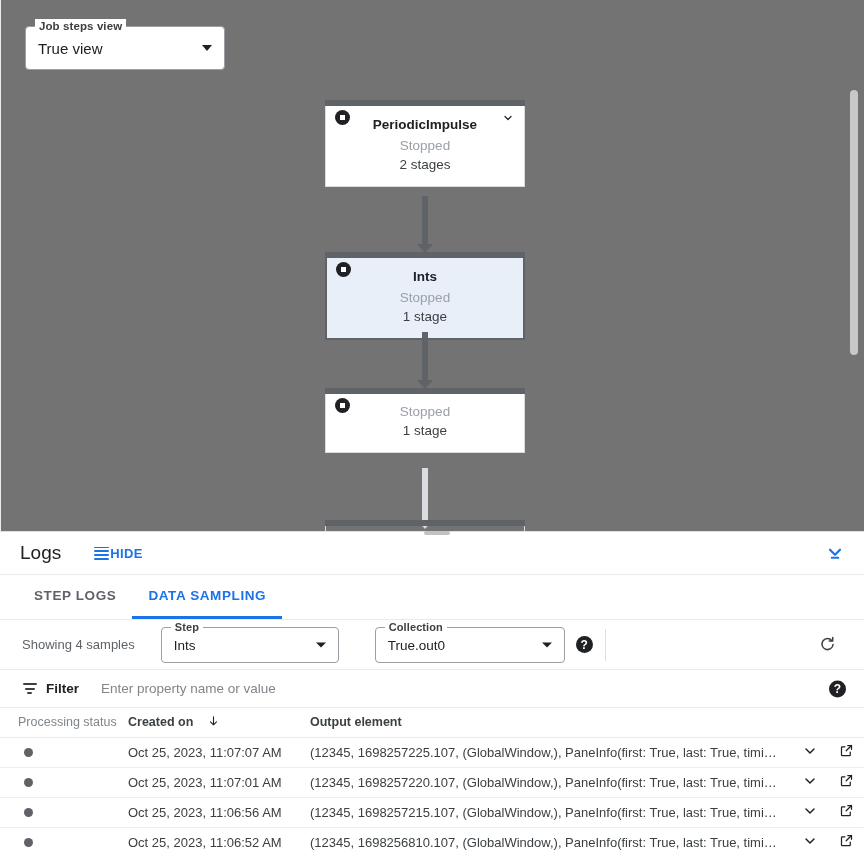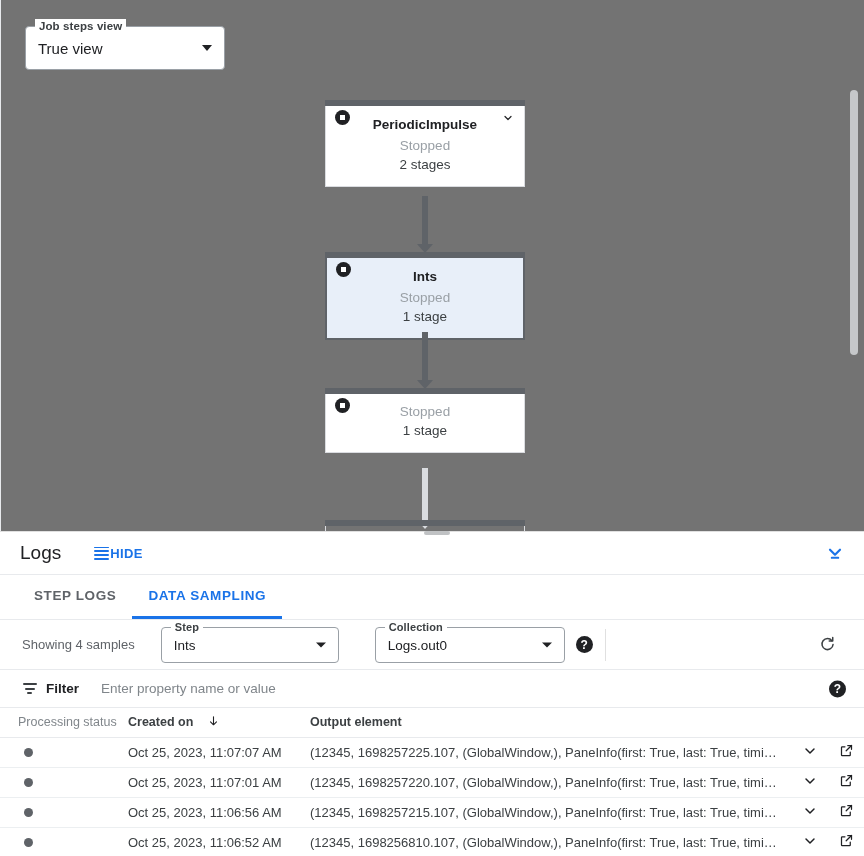--- a/index.html
+++ b/index.html
@@ -320,21 +320,21 @@
         <div class="outlined-field">
           <span class="legend">Step</span>
           <span class="value">Ints</span>
           <span class="caret"></span>
         </div>
       </div>
 
       <div class="field-sm" id="collection-field">
         <div class="outlined-field">
           <span class="legend">Collection</span>
-          <span class="value">Logs.out0</span>
+          <span class="value">True.out0</span>
           <span class="caret"></span>
         </div>
       </div>
 
       <span class="help-icon">?</span>
       <span class="vdivider"></span>
 
       <span class="refresh-btn">
         <svg width="19" height="19" viewBox="0 0 24 24">
           <path d="M17.6 7.2A7 7 0 1 0 19 12" fill="none" stroke="#3c4043" stroke-width="1.9" stroke-linecap="round"></path>

